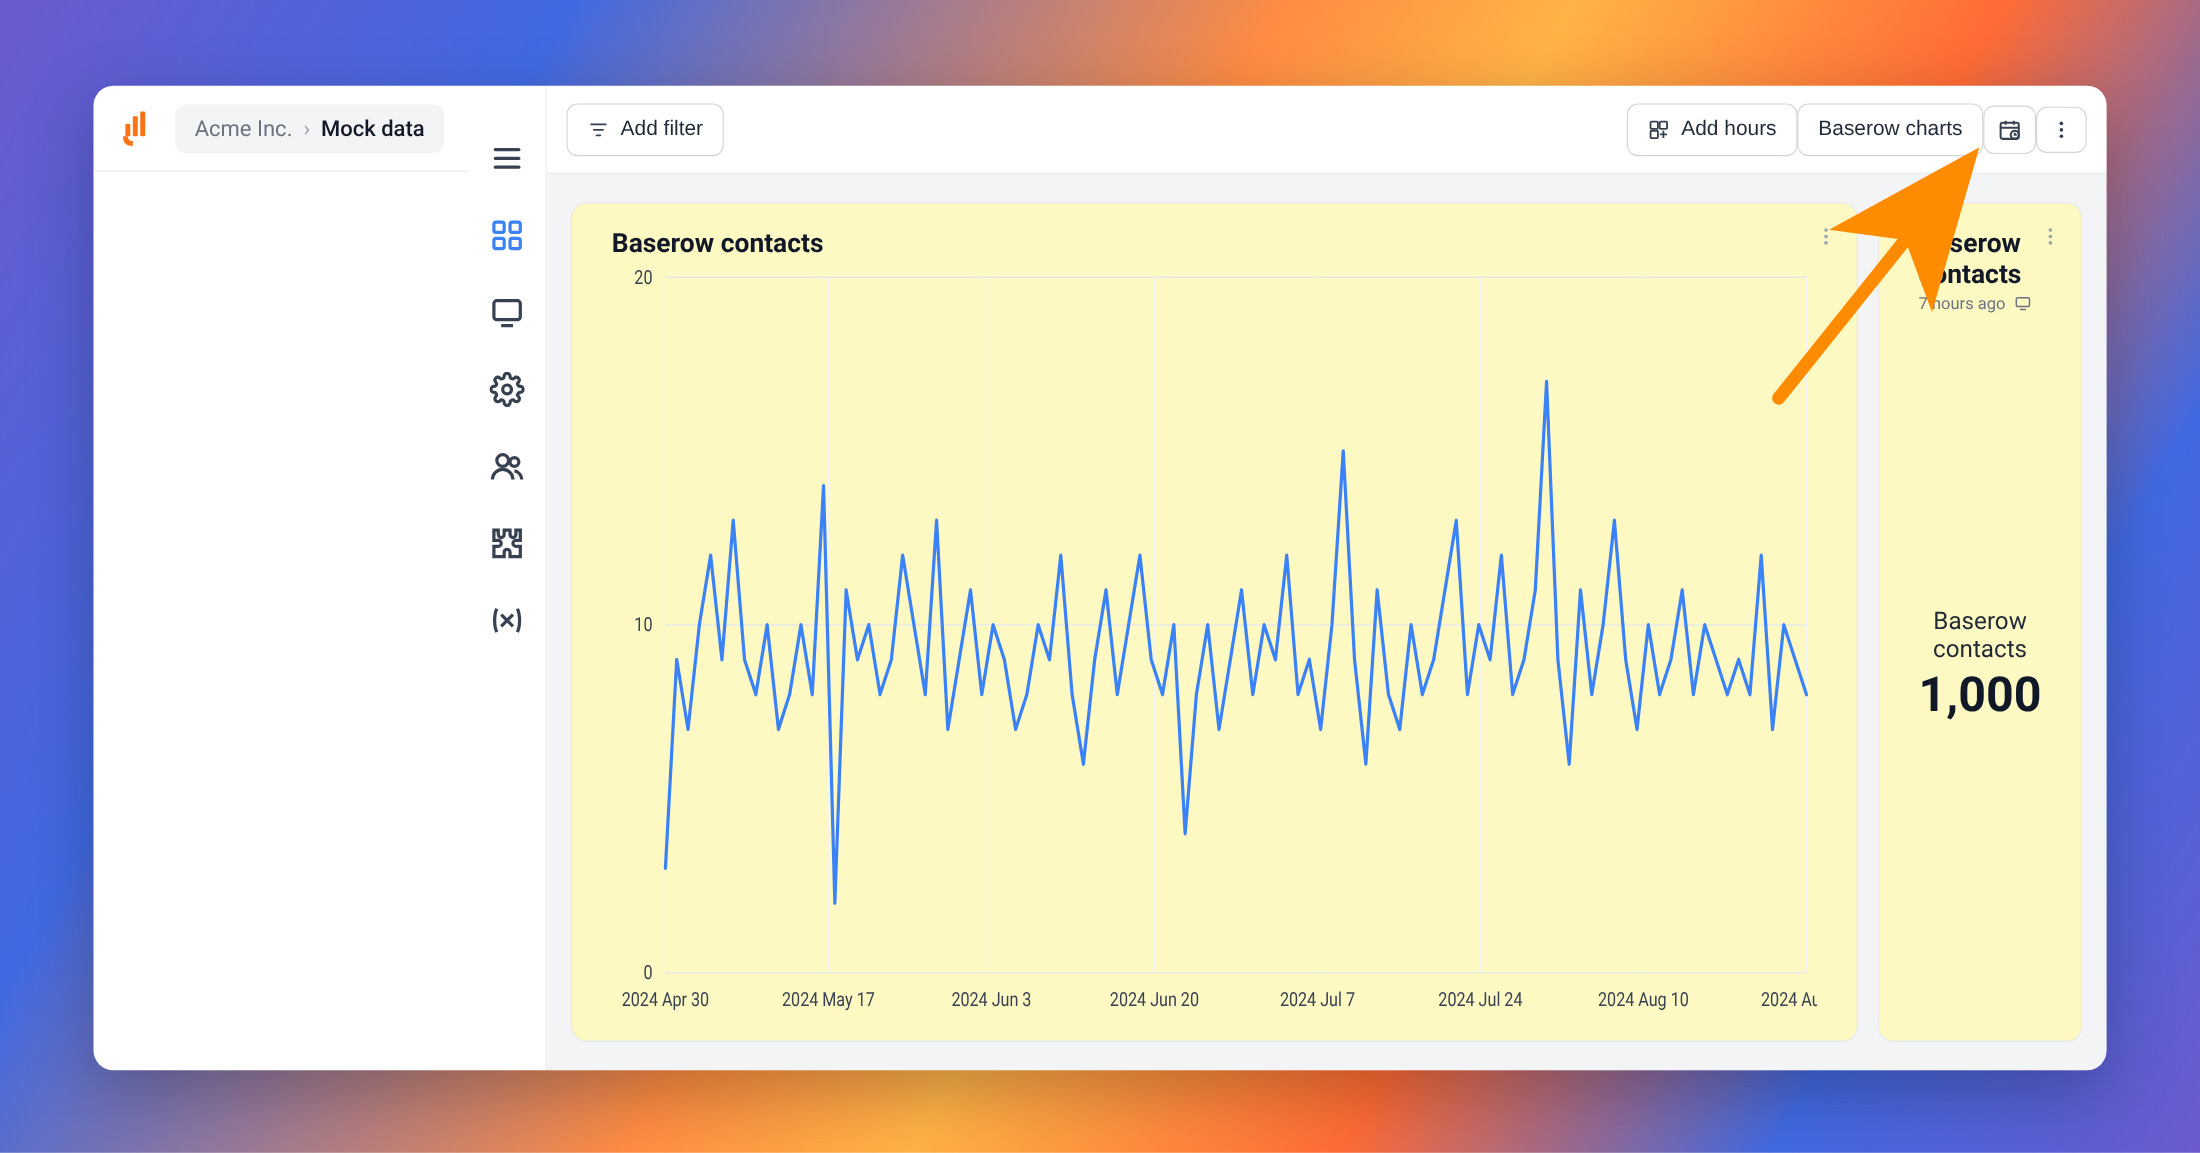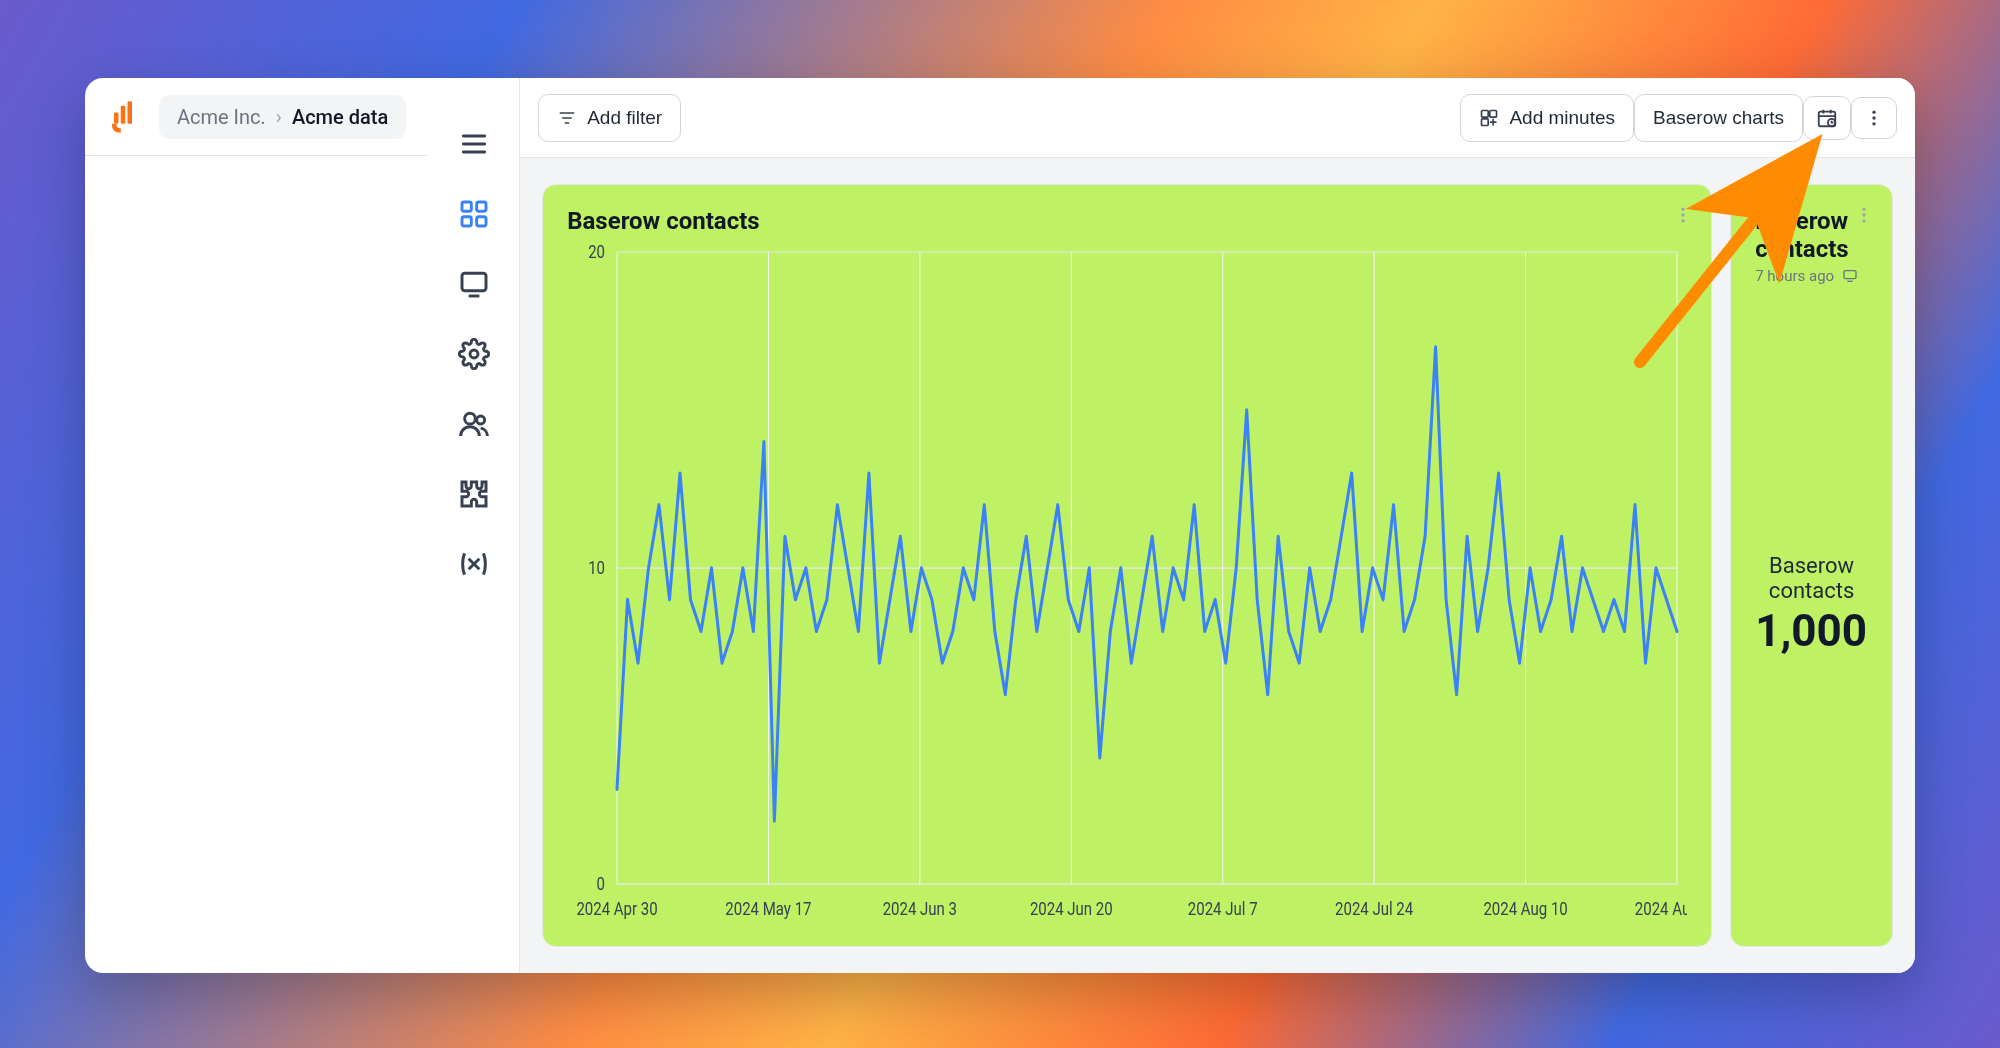--- a/index.html
+++ b/index.html
@@ -114,24 +114,24 @@
   .btn.icon-only { padding: 10px 12px; }
   .toolbar-spacer { flex: 1; }
   .content {
     flex: 1;
     padding: 26px 22px;
     display: flex;
     gap: 18px;
     position: relative;
   }
   .card {
-    background: #bef264;
+    background: #fef9c3;
     border: 1px solid #e5e7eb;
     border-radius: 14px;
-    padding: 22px 24px;
+    padding: 22px 36px;
     position: relative;
   }
   .card-left { flex: 0 0 1170px; display:flex; flex-direction:column; }
   .card-right { flex: 1; display:flex; flex-direction:column; }
   .card-title { font-size: 24px; font-weight: 700; color: #111827; }
   .card-sub { font-size: 15px; color: #6b7280; margin-top: 4px; display:flex; align-items:center; gap:8px;}
   .card-menu {
     position: absolute; top: 20px; right: 18px;
     color: #9ca3af; cursor: pointer;
   }
@@ -158,21 +158,21 @@
       <svg viewBox="0 0 32 32" width="36" height="36" fill="currentColor">
         <rect x="8" y="12" width="4" height="10" rx="1"></rect>
         <rect x="14" y="6" width="4" height="16" rx="1"></rect>
         <rect x="20" y="2" width="4" height="20" rx="1"></rect>
         <path d="M6 22 Q6 30 14 30 L14 26 Q10 26 10 22 Z"></path>
       </svg>
     </div>
     <div class="breadcrumb">
       <span class="bc-org">Acme Inc.</span>
       <span class="bc-sep">›</span>
-      <span class="bc-page">Acme data</span>
+      <span class="bc-page">Mock data</span>
     </div>
   </div>
 
   <div class="body">
 
     <div class="sidebar">
       <div class="side-icon">
         <svg width="32" height="32" viewBox="0 0 24 24" fill="none" stroke="currentColor" stroke-width="2.2" stroke-linecap="round">
             <line x1="4" y1="6" x2="20" y2="6"></line>
             <line x1="4" y1="12" x2="20" y2="12"></line>
@@ -235,21 +235,21 @@
         </button>
         <div class="toolbar-spacer"></div>
         <button class="btn">
           <svg width="20" height="20" viewBox="0 0 24 24" fill="none" stroke="#374151" stroke-width="2">
               <rect x="3" y="3" width="8" height="8" rx="1"></rect>
               <rect x="13" y="3" width="8" height="8" rx="1"></rect>
               <rect x="3" y="13" width="8" height="8" rx="1"></rect>
               <line x1="17" y1="13" x2="17" y2="21"></line>
               <line x1="13" y1="17" x2="21" y2="17"></line>
             </svg>
-          <span>Add minutes</span>
+          <span>Add hours</span>
         </button>
         <button class="btn">
           <span>Baserow charts</span>
         </button>
         <button class="btn icon-only">
           <svg width="22" height="22" viewBox="0 0 24 24" fill="none" stroke="#374151" stroke-width="2">
               <rect x="3" y="5" width="18" height="16" rx="2"></rect>
               <line x1="3" y1="10" x2="21" y2="10"></line>
               <line x1="8" y1="3" x2="8" y2="7"></line>
               <line x1="16" y1="3" x2="16" y2="7"></line>

